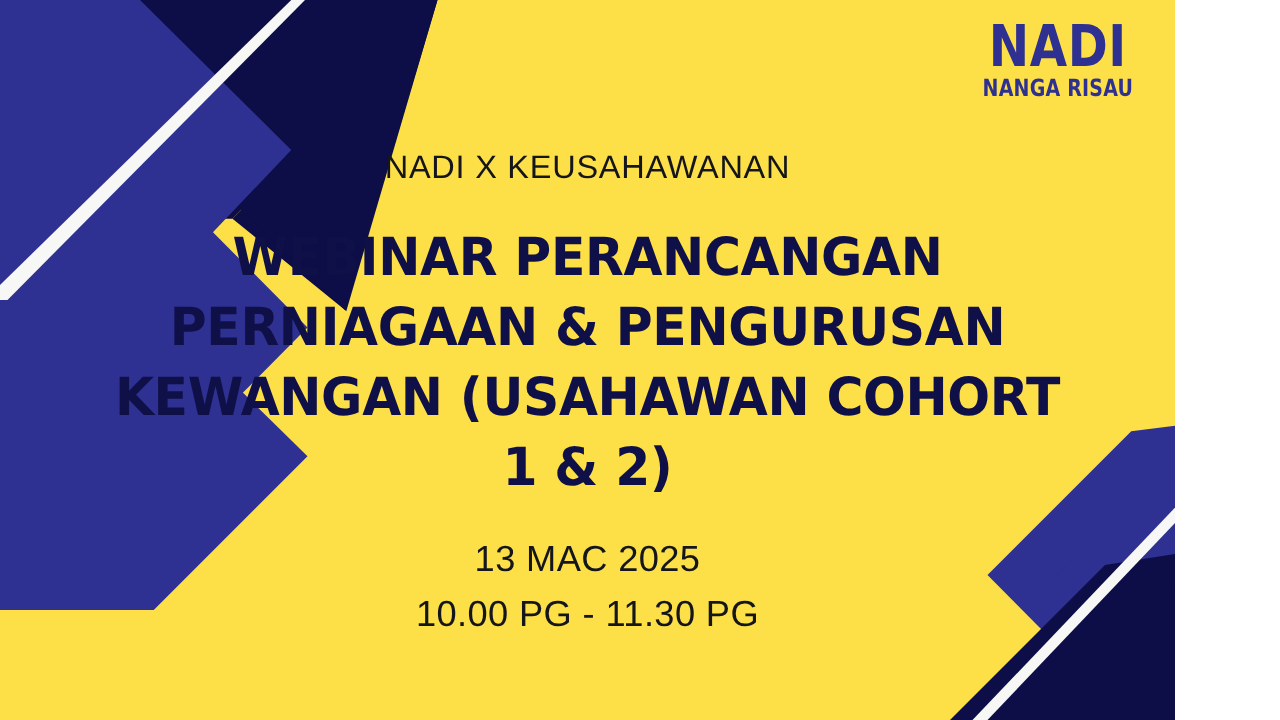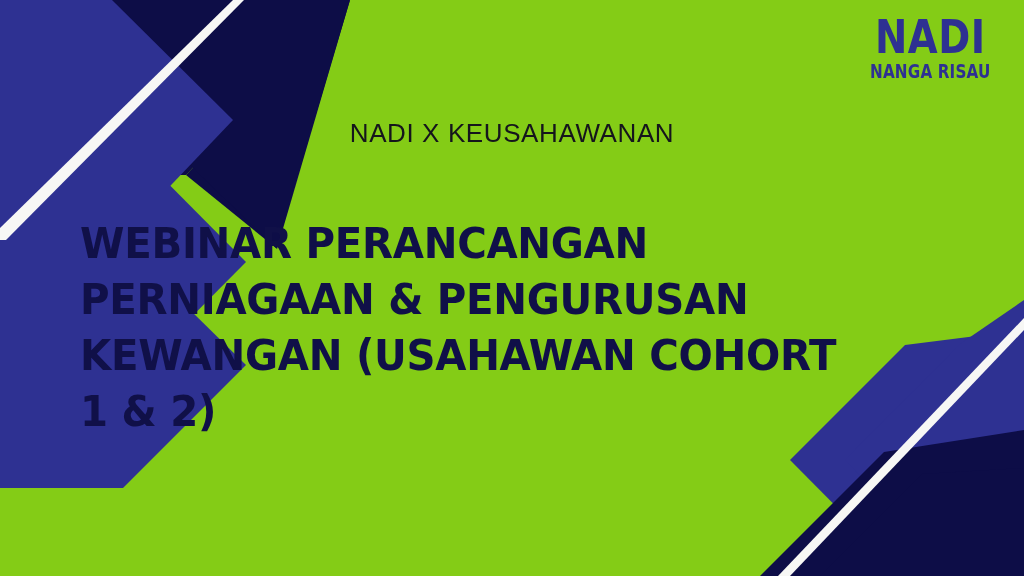--- a/index.html
+++ b/index.html
@@ -3,24 +3,24 @@
 <meta charset="utf-8">
 <style>
   html, body {
     margin: 0;
     padding: 0;
     background: #ffffff;
   }
 
   .slide {
     position: relative;
-    width: 1024px;
+    width: 940px;
     height: 576px;
     overflow: hidden;
-    background: #84cc16;
+    background: #fde047;
     font-family: "Liberation Sans", sans-serif;
   }
 
   
   .decor {
     position: absolute;
     inset: 0;
     width: 1024px;
     height: 576px;
     pointer-events: none;
@@ -61,22 +61,21 @@
   .content {
     position: absolute;
     left: 0;
     right: 0;
     top: 0;
     height: 576px;
     display: flex;
     flex-direction: column;
     align-items: center;
     justify-content: flex-start;
-    text-align: left;
-    gap: 38px;
+    text-align: center;
   }
 
   .eyebrow {
     margin-top: 118px;
     font-size: 26px;
     font-weight: 400;
     letter-spacing: 0.6px;
     color: #15151c;
     white-space: nowrap;
   }
@@ -145,15 +144,19 @@
 
     <div class="eyebrow">NADI X KEUSAHAWANAN</div>
 
     <div class="title">
       <div class="title-line">WEBINAR PERANCANGAN</div>
       <div class="title-line">PERNIAGAAN &amp; PENGURUSAN</div>
       <div class="title-line">KEWANGAN (USAHAWAN COHORT</div>
       <div class="title-line">1 &amp; 2)</div>
     </div>
 
+    <div class="meta">
+      <div class="meta-line">13 MAC 2025</div>
+      <div class="meta-line">10.00 PG - 11.30 PG</div>
+    </div>
 
   </div>
 </div>
 
 </body></html>

